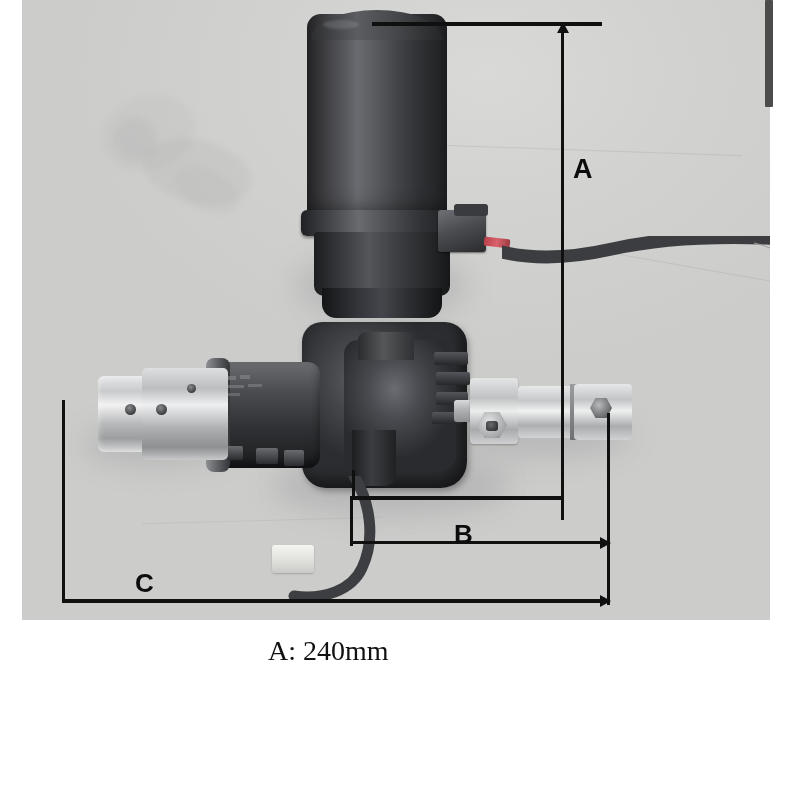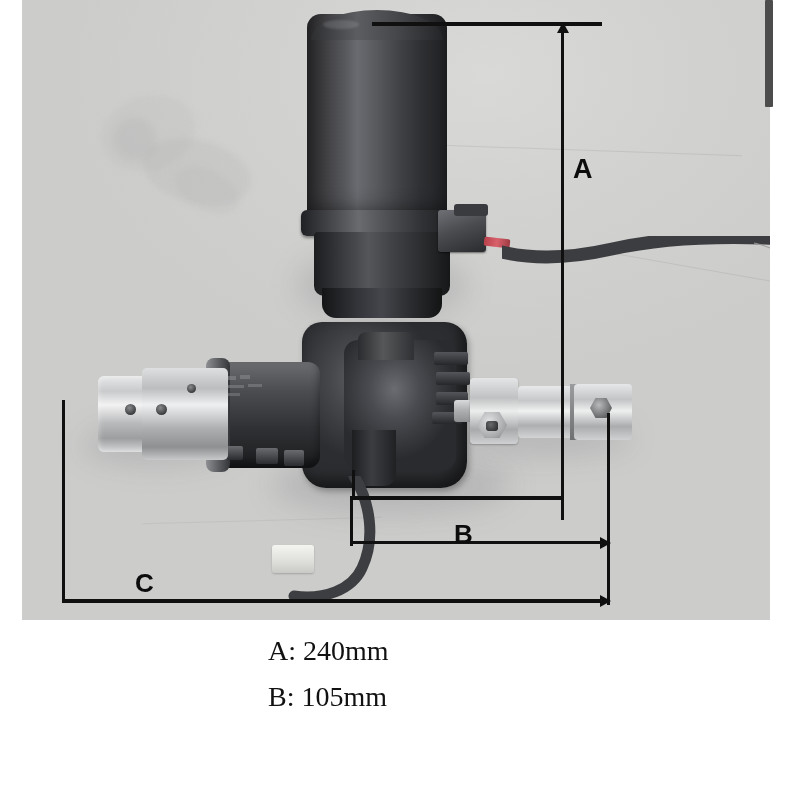--- a/index.html
+++ b/index.html
@@ -362,20 +362,19 @@
 
     <div class="dim" style="left:40px;top:599px;width:545px;height:4px;"></div>
     <div class="arrowhead ah-right" style="left:578px;top:595px;"></div>
     <div class="dim-label" style="left:113px;top:570px;font-size:26px;">C</div>
 
     <div class="dim" style="left:585px;top:413px;width:3px;height:192px;"></div>
   </div>
 
   <div class="caption">
     <div class="cap-line">A: 240mm</div>
-    <div class="cap-line">B: 105mm</div>
   </div>
 
   <div class="scroll-track">
     <div class="scroll-thumb"></div>
   </div>
 
 </div>
 
 </body></html>

